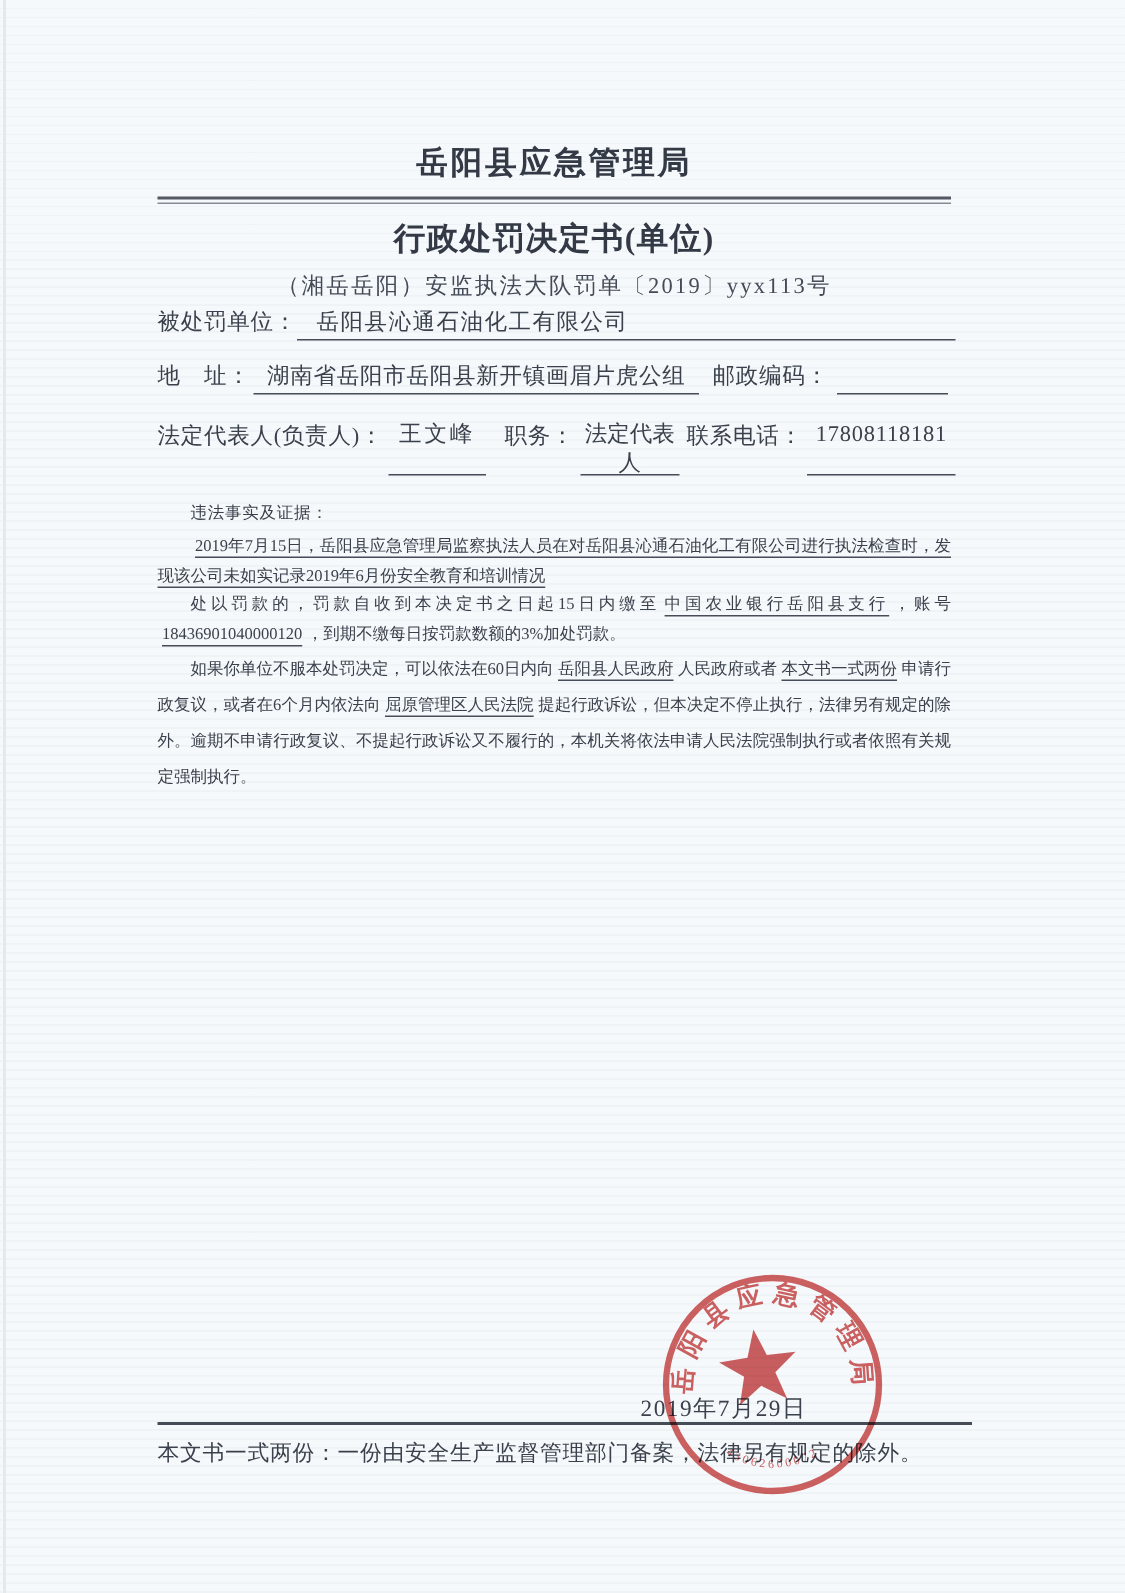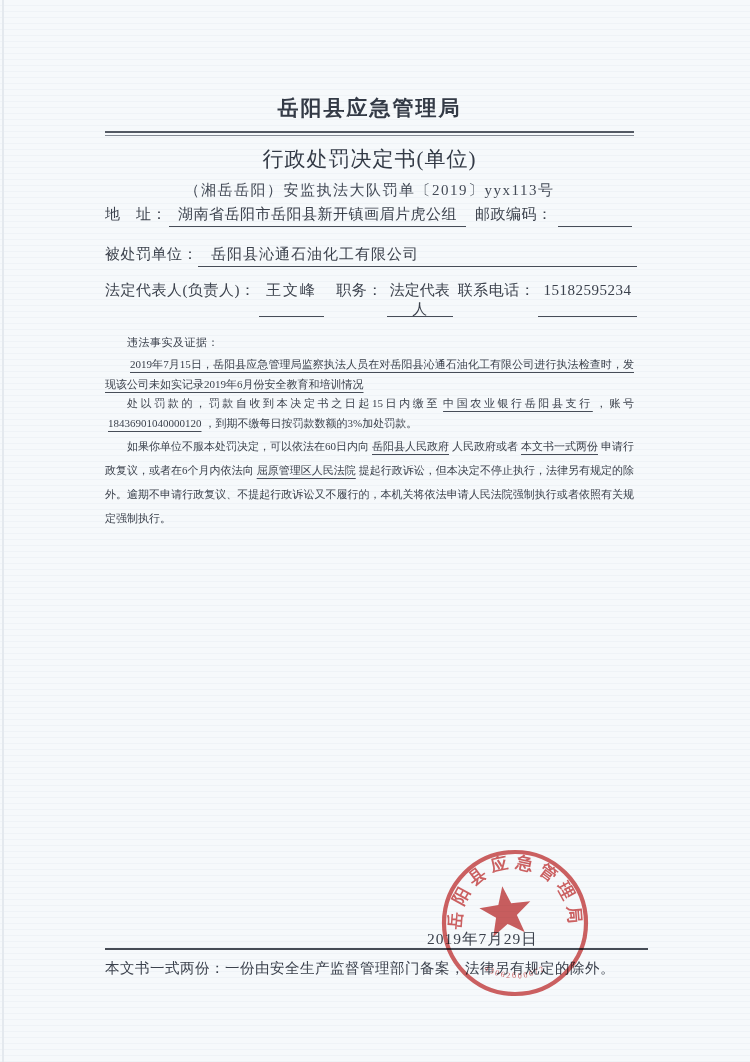--- a/index.html
+++ b/index.html
@@ -12,21 +12,21 @@
       linear-gradient(#f6f9fb,#f6f9fb);
   }
   .edge{position:absolute;left:2px;top:0;width:2px;height:100%;background:#e4e9ee;}
 
   
   .header{position:absolute;left:105px;top:94px;width:529px;text-align:center;}
   .org{font-size:21px;font-weight:700;letter-spacing:2px;color:#333a46;}
   .rule2{margin-top:9px;}
   .rule2 .rt{height:2px;background:#545a64;}
   .rule2 .rb{height:1px;background:#868c96;margin-top:2px;}
-  .doct{margin-top:9px;font-size:21px;font-weight:400;letter-spacing:1px;color:#333a46;}
+  .doct{margin-top:9px;font-size:21px;font-weight:700;letter-spacing:1px;color:#333a46;}
   .docno{margin-top:8px;font-size:15px;letter-spacing:1.5px;color:#444b57;}
 
   
   .fields{position:absolute;left:105px;top:205px;width:532px;font-size:15px;}
   .frow{display:flex;align-items:flex-start;}
   .r1{height:23px;margin-bottom:13px;}
   .r2{height:23px;margin-bottom:17px;}
   .r3{height:36px;justify-content:center;}
   .lbl{white-space:nowrap;letter-spacing:0.5px;}
   .fill{border-bottom:1px solid #474d58;height:21px;display:inline-block;}
@@ -73,37 +73,37 @@
     <div class="org">岳阳县应急管理局</div>
     <div class="rule2">
       <div class="rt"></div>
       <div class="rb"></div>
     </div>
     <div class="doct">行政处罚决定书(单位)</div>
     <div class="docno">（湘岳岳阳）安监执法大队罚单〔2019〕yyx113号</div>
   </div>
 
   <div class="fields">
+    <div class="frow r1">
+      <span class="lbl">被处罚单位：</span>
+      <span class="fill grow">岳阳县沁通石油化工有限公司</span>
+    </div>
     <div class="frow r2">
       <span class="lbl">地　址：</span>
       <span class="fill addr">湖南省岳阳市岳阳县新开镇画眉片虎公组</span>
       <span class="lbl pc">邮政编码：</span>
       <span class="fill blank"></span>
-    </div>
-    <div class="frow r1">
-      <span class="lbl">被处罚单位：</span>
-      <span class="fill grow">岳阳县沁通石油化工有限公司</span>
     </div>
     <div class="frow r3">
       <span class="lbl">法定代表人(负责人)：</span>
       <span class="cell c1">王文峰</span>
       <span class="lbl mlA">职务：</span>
       <span class="cell c2">法定代表人</span>
       <span class="lbl mlB">联系电话：</span>
-      <span class="cell c3">15182595234</span>
+      <span class="cell c3">17808118181</span>
     </div>
   </div>
 
   <div class="bodytext">
     <p class="lbl-line">违法事实及证据：</p>
     <p class="lh20"><span class="u">2019年7月15日，岳阳县应急管理局监察执法人员在对岳阳县沁通石油化工有限公司进行执法检查时，发现该公司未如实记录2019年6月份安全教育和培训情况</span></p>
     <p class="lh20"><span>处以罚款的，罚款自收到本决定书之日起15日内缴至</span><span class="u">中国农业银行岳阳县支行</span><span>，账号</span><span class="u">18436901040000120</span><span>，到期不缴每日按罚款数额的3%加处罚款。</span></p>
     <p class="lh24"><span>如果你单位不服本处罚决定，可以依法在60日内向</span><span class="u">岳阳县人民政府</span><span>人民政府或者</span><span class="u">本文书一式两份</span><span>申请行政复议，或者在6个月内依法向</span><span class="u">屈原管理区人民法院</span><span>提起行政诉讼，但本决定不停止执行，法律另有规定的除外。逾期不申请行政复议、不提起行政诉讼又不履行的，本机关将依法申请人民法院强制执行或者依照有关规定强制执行。</span></p>
   </div>
 

